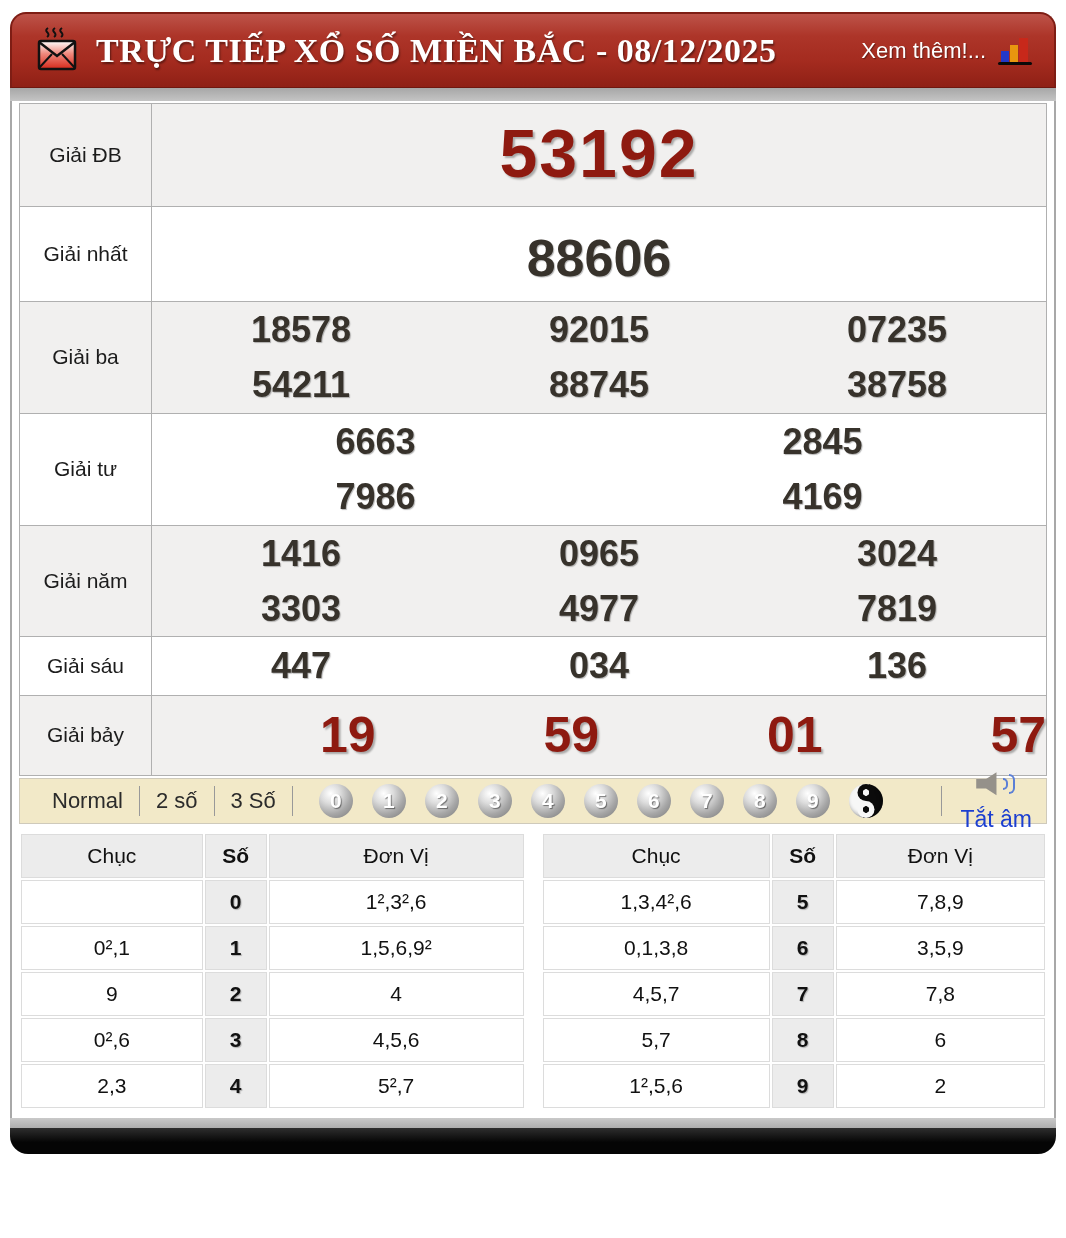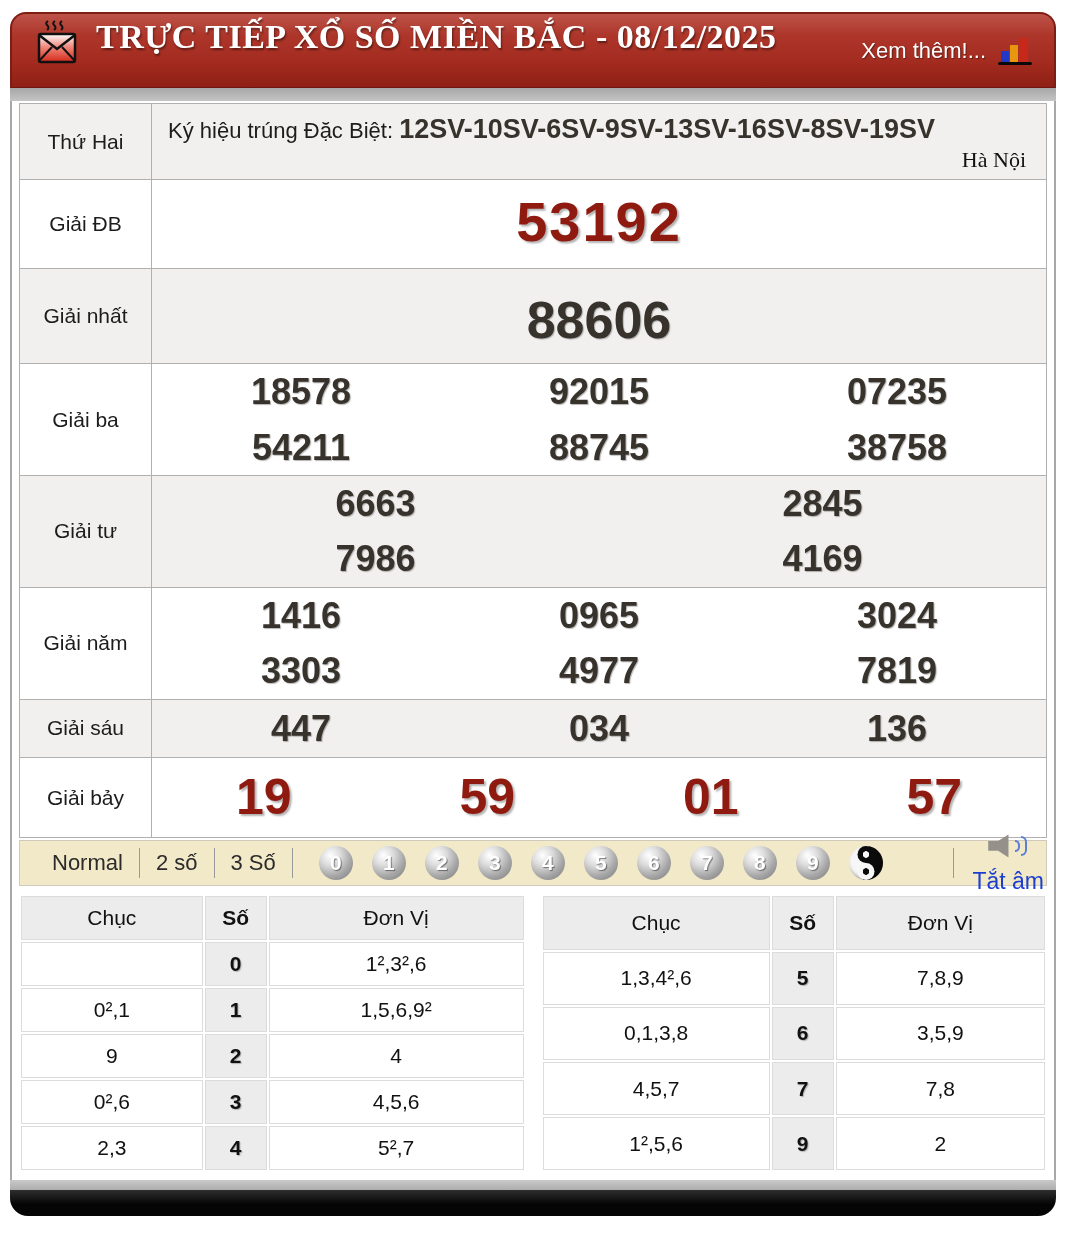--- a/index.html
+++ b/index.html
@@ -5,21 +5,21 @@
   * { margin:0; padding:0; box-sizing:border-box; }
   html,body { background:#fff; font-family:"Liberation Sans","DejaVu Sans",sans-serif; }
   .page { width:1066px; height:1238px; background:#fff; overflow:hidden; }
   .widget { width:1046px; margin:12px auto 0; }
 
   
   .header {
     height:76px; border-radius:16px 16px 0 0;
     background:linear-gradient(180deg,#bd5349 0%,#ad3529 30%,#a42b1f 65%,#8f2015 100%);
     border:2px solid #7e1d14; border-bottom:1px solid #6f170f;
-    display:flex; padding:4px 22px; position:relative;
+    display:flex; align-items:center; padding:12px 22px; position:relative;
   }
   .title {
     font-family:"Liberation Serif","DejaVu Serif",serif; font-weight:bold;
     color:#fff; font-size:34px; letter-spacing:.5px; margin-left:14px;
     text-shadow:1px 2px 2px rgba(0,0,0,.45); white-space:nowrap;
   }
   .header-right { margin-left:auto; display:flex; align-items:center; gap:12px; }
   .see-more { color:#fff; font-size:22px; cursor:pointer; text-shadow:1px 1px 1px rgba(0,0,0,.4); }
   .chart-icon { width:34px; height:28px; position:relative; }
   .chart-icon .base { position:absolute; bottom:0; left:0; right:0; height:3px; background:#0a0a0a; border-radius:2px; }
@@ -44,31 +44,31 @@
   td.pvals { vertical-align:middle; }
   .vline { display:flex; }
   .vline .num { flex:1; text-align:center; font-weight:bold; color:#37322b; line-height:1.15; text-shadow:1px 1px 1px rgba(90,90,90,.45); }
 
   .sign-cell { padding:10px 16px 6px; }
   .sign-prefix { font-size:22px; color:#1c1c1c; }
   .sign-codes { font-size:27px; font-weight:bold; color:#37322b; }
   .sign-region { text-align:right; font-family:"Liberation Serif","DejaVu Serif",serif; font-size:22px; color:#111; padding-right:4px; margin-top:2px; }
 
   .rdb .vline { padding:10px 0 14px; }
-  .rdb .num { font-size:56px; color:#8e1a10; letter-spacing:2px; text-shadow:2px 2px 2px rgba(0,0,0,.3); }
+  .rdb .num { font-size:68px; color:#8e1a10; letter-spacing:2px; text-shadow:2px 2px 2px rgba(0,0,0,.3); }
   .r1 .vline { padding:22px 0 12px; } .r1 .num { font-size:52px; }
   .r2 .vline { padding:12px 0; }     .r2 .num { font-size:36px; }
   .r3 .vline, .r4 .vline, .r5 .vline { padding:7px 0; } .r3 .num,.r4 .num,.r5 .num { font-size:36px; }
   .r6 .vline { padding:8px 0; }      .r6 .num { font-size:36px; }
-  .r7 .vline { padding:11px 0; }     .r7 .num { font-size:50px; color:#8e1a10; text-shadow:2px 2px 2px rgba(0,0,0,.3); }
+  .r7 .vline { padding:11px 0; }     .r7 .num { font-size:50px; color:#8e1a10; text-shadow:2px 2px 2px rgba(0,0,0,.3);text-align:right; }
 
   
   .toolbar {
     margin-top:2px; height:46px; background:#f2e9c8; border:1px solid #cfcabb;
-    display:flex; align-items:center; padding:0 2px 0 16px; font-size:22px; color:#2b2b2b;
+    display:flex; align-items:center; padding:0 14px 0 16px; font-size:22px; color:#2b2b2b;
   }
   .mode { padding:0 16px; cursor:pointer; }
   .tdiv { width:1px; height:30px; background:#999; }
   .balls { display:flex; align-items:center; gap:19px; margin-left:26px; }
   .ball {
     width:34px; height:34px; border-radius:50%; cursor:pointer;
     background:radial-gradient(circle at 34% 28%, #ffffff 0%, #dcdcdc 30%, #a7a7a7 62%, #777 100%);
     display:flex; align-items:center; justify-content:center;
     color:#fff; font-size:21px; font-weight:bold; text-shadow:1px 1px 1px rgba(0,0,0,.45);
   }
@@ -134,27 +134,20 @@
         </span>
       </div>
     </div>
 
     <div class="strip-top"></div>
 
     <div class="body">
 
       <table class="results">
         <tbody>
-            <tr>
-          <td class="plabel">Thứ Hai</td>
-          <td class="pvals sign-cell">
-            <div><span class="sign-prefix">Ký hiệu trúng Đặc Biệt: </span><span class="sign-codes">12SV-10SV-6SV-9SV-13SV-16SV-8SV-19SV</span></div>
-            <div class="sign-region">Hà Nội</div>
-          </td>
-        </tr>
 
         <tr class="rdb">
           <td class="plabel">Giải ĐB</td>
           <td class="pvals">
                 <div class="vline">
                   <span class="num">53192</span>
                 </div>
               </td>
         </tr>
 
@@ -333,20 +326,25 @@
             <td>0,1,3,8</td>
             <td class="so">6</td>
             <td>3,5,9</td>
           </tr>
           <tr>
             <td>4,5,7</td>
             <td class="so">7</td>
             <td>7,8</td>
           </tr>
           <tr>
+            <td>5,7</td>
+            <td class="so">8</td>
+            <td>6</td>
+          </tr>
+          <tr>
             <td>1²,5,6</td>
             <td class="so">9</td>
             <td>2</td>
           </tr>
         </tbody>
           </table>
       </div>
 
     </div>
 

